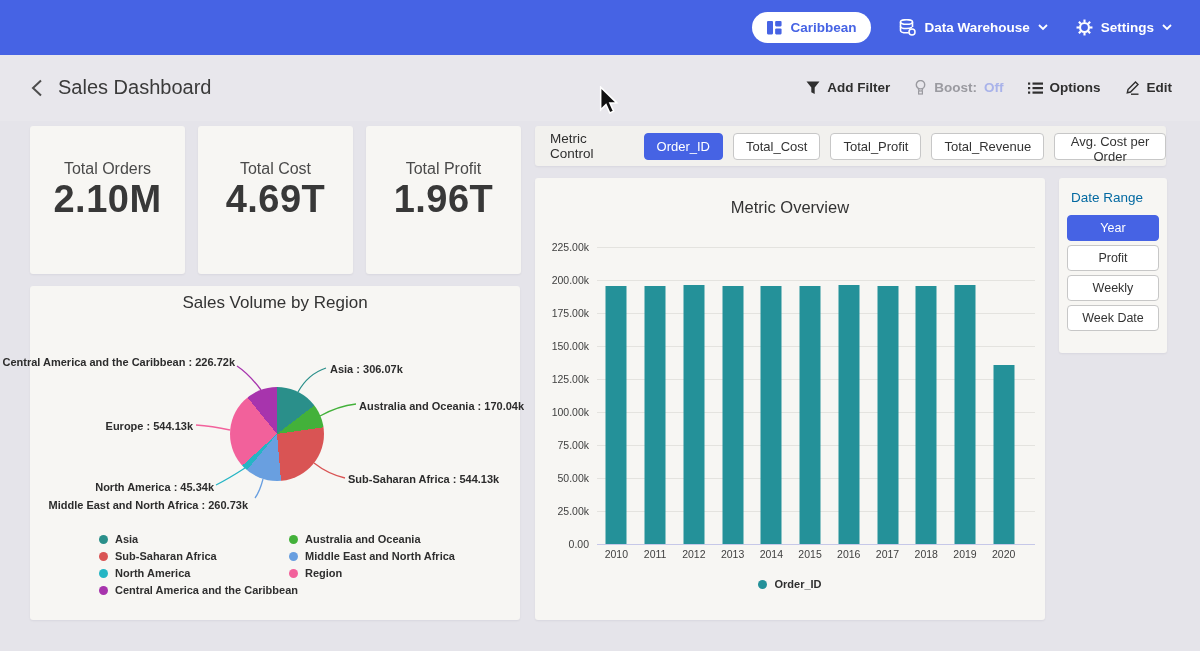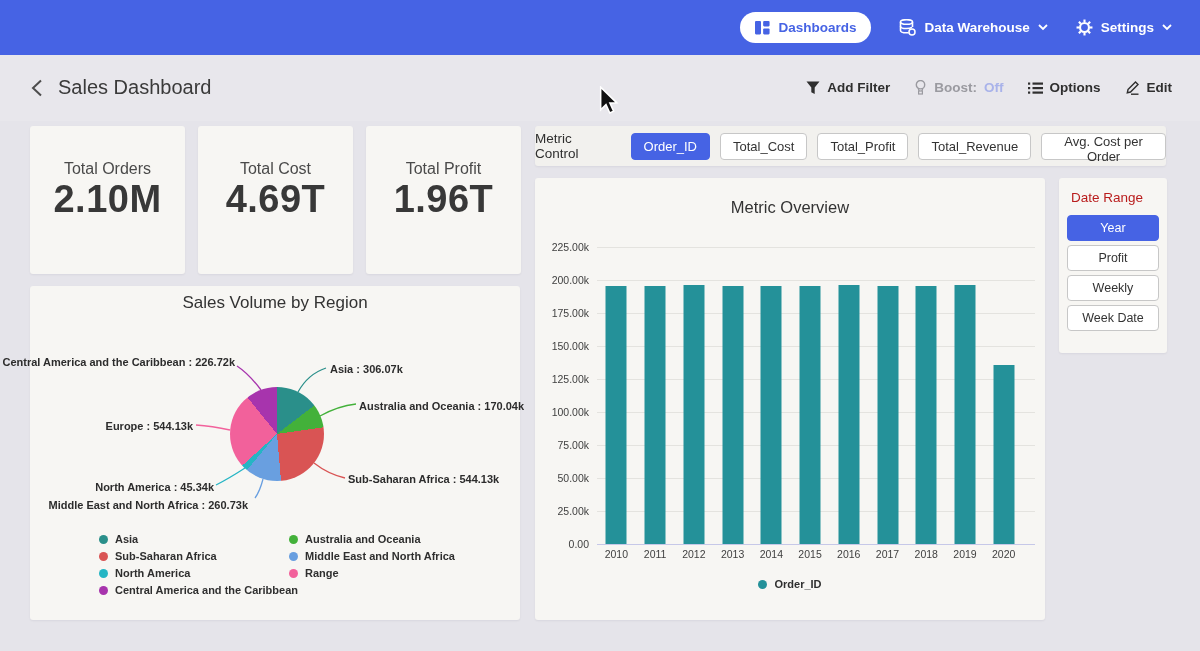--- a/index.html
+++ b/index.html
@@ -30,21 +30,21 @@
   
   .card { position:absolute; background:#f7f6f3; border-radius:3px; box-shadow:0 1px 2px rgba(60,60,90,.08); }
   
   #kpi-row { position:absolute; left:30px; top:126px; display:flex; gap:13px; }
   .kpi-card { width:155px; height:148px; background:#f7f6f3; border-radius:3px;
     box-shadow:0 1px 2px rgba(60,60,90,.08); display:flex; flex-direction:column; align-items:center; }
   .kpi-label { margin-top:34px; font-size:16px; font-weight:500; color:#4a4a4a; }
   .kpi-value { font-size:38px; font-weight:bold; color:#383838; letter-spacing:.5px;text-align:right; }
   
   #metric-bar { left:535px; top:126px; width:631px; height:40px; background:#f2f1ee;
-    display:flex; align-items:center; }
+    display:flex; align-items:center; padding-left:15px; }
   .metric-label { font-size:13.5px; color:#2f2f2f; margin-right:14px; }
   #metric-chips { display:flex; gap:10px; }
   .chip { height:27px; padding:0 12px; border-radius:4px; background:#fff; border:1px solid #c7c7c7;
     font-family:inherit; font-size:13px; color:#333; cursor:pointer; }
   .chip.selected { background:var(--accent,#4663e4); border-color:var(--accent,#4663e4); color:#fff; }
   
   #bar-card { left:535px; top:178px; width:510px; height:442px; }
   .chart-title { position:absolute; left:0; right:0; top:20px; text-align:center; font-size:16.5px; color:#333; }
   #y-labels { position:absolute; left:0; top:69px; width:54px; height:297px; }
   .ytick { position:absolute; right:0; font-size:10.5px; color:#3f3f3f; white-space:nowrap; }
@@ -54,21 +54,21 @@
   #bars { position:absolute; left:62px; top:69px; width:426px; height:297px; display:flex; }
   .bar-slot { flex:1; position:relative; }
   .bar-rect { position:absolute; bottom:0; left:50%; transform:translateX(-50%); width:21px; cursor:pointer; }
   #x-labels { position:absolute; left:62px; top:370px; width:426px; display:flex; }
   .xtick { flex:1; text-align:center; font-size:10.5px; color:#3f3f3f; }
   #bar-legend { position:absolute; left:0; right:0; top:400px; display:flex; justify-content:center; }
   .legend-item { display:flex; align-items:center; gap:7px; font-size:11px; font-weight:bold; color:#2f2f2f; cursor:pointer; }
   .legend-dot { width:9px; height:9px; border-radius:50%; }
   
   #date-card { left:1059px; top:178px; width:108px; height:175px; padding:10px 8px; }
-  .date-title { font-size:13.5px; color:#b91c1c; margin:2px 0 10px 4px; }
+  .date-title { font-size:13.5px; color:#0369a1; margin:2px 0 10px 4px; }
   #date-options { display:flex; flex-direction:column; gap:4px; }
   .date-btn { height:26px; width:92px; border-radius:4px; background:#fff; border:1px solid #c7c7c7;
     font-family:inherit; font-size:12.5px; color:#333; cursor:pointer; }
   .date-btn.selected { background:var(--accent,#4663e4); border-color:var(--accent,#4663e4); color:#fff; }
   
   #pie-card { left:30px; top:286px; width:490px; height:334px; }
   #pie-circle { position:absolute; left:200px; top:101px; width:94px; height:94px; border-radius:50%; cursor:pointer; }
   #callout-svg { position:absolute; left:0; top:0; }
   .pie-callout { position:absolute; font-size:11px; font-weight:bold; color:#2c2c2c; white-space:nowrap; }
   .pie-callout.r { transform:translateX(-100%); }
@@ -80,21 +80,21 @@
 <body>
 
 <div class="topbar">
   <div class="topnav">
     <button class="nav-pill">
       <svg width="15" height="14" viewBox="0 0 14 13">
         <rect x="0" y="0" width="5.6" height="12.5" rx="1" fill="var(--accent,#4663e4)"></rect>
         <rect x="7.6" y="0" width="6" height="5" rx="1" fill="var(--accent,#4663e4)"></rect>
         <rect x="7.6" y="7" width="6" height="5.5" rx="1" fill="var(--accent,#4663e4)"></rect>
       </svg>
-      <span>Dashboards</span>
+      <span>Caribbean</span>
     </button>
     <div class="nav-link">
       <svg width="17" height="17" viewBox="0 0 17 17">
         <ellipse cx="7.5" cy="3" rx="6" ry="2.3" fill="none" stroke="#fff" stroke-width="1.6"></ellipse>
         <path d="M1.5 3 V11.5 C1.5 12.8 4.2 13.8 7.5 13.8 C8.3 13.8 9 13.75 9.7 13.6 M13.5 3 V8" fill="none" stroke="#fff" stroke-width="1.6"></path>
         <path d="M1.5 7.2 C1.5 8.5 4.2 9.5 7.5 9.5 C9.8 9.5 11.9 9 13 8.4" fill="none" stroke="#fff" stroke-width="1.6"></path>
         <circle cx="13" cy="13" r="3" fill="none" stroke="#fff" stroke-width="1.5"></circle>
       </svg>
       <span>Data Warehouse</span>
       <svg width="10" height="7" viewBox="0 0 10 7">
@@ -329,21 +329,21 @@
         <div class="legend-item">
           <span class="legend-dot" style="background: rgb(67, 177, 58);"></span>
           <span>Australia and Oceania</span>
         </div>
         <div class="legend-item">
           <span class="legend-dot" style="background: rgb(105, 159, 224);"></span>
           <span>Middle East and North Africa</span>
         </div>
         <div class="legend-item">
           <span class="legend-dot" style="background: rgb(242, 97, 155);"></span>
-          <span>Range</span>
+          <span>Region</span>
         </div>
       </div>
     </div>
 </div>
 
 <svg id="cursor" width="22" height="30" viewBox="0 0 18 27">
   <path d="M1.5 1 L1.5 21.5 L6.3 16.8 L9.7 24.3 L13.2 22.7 L9.8 15.4 L16 15.2 Z" fill="#111" stroke="#fff" stroke-width="1.4"></path>
 </svg>
 
 </body></html>

